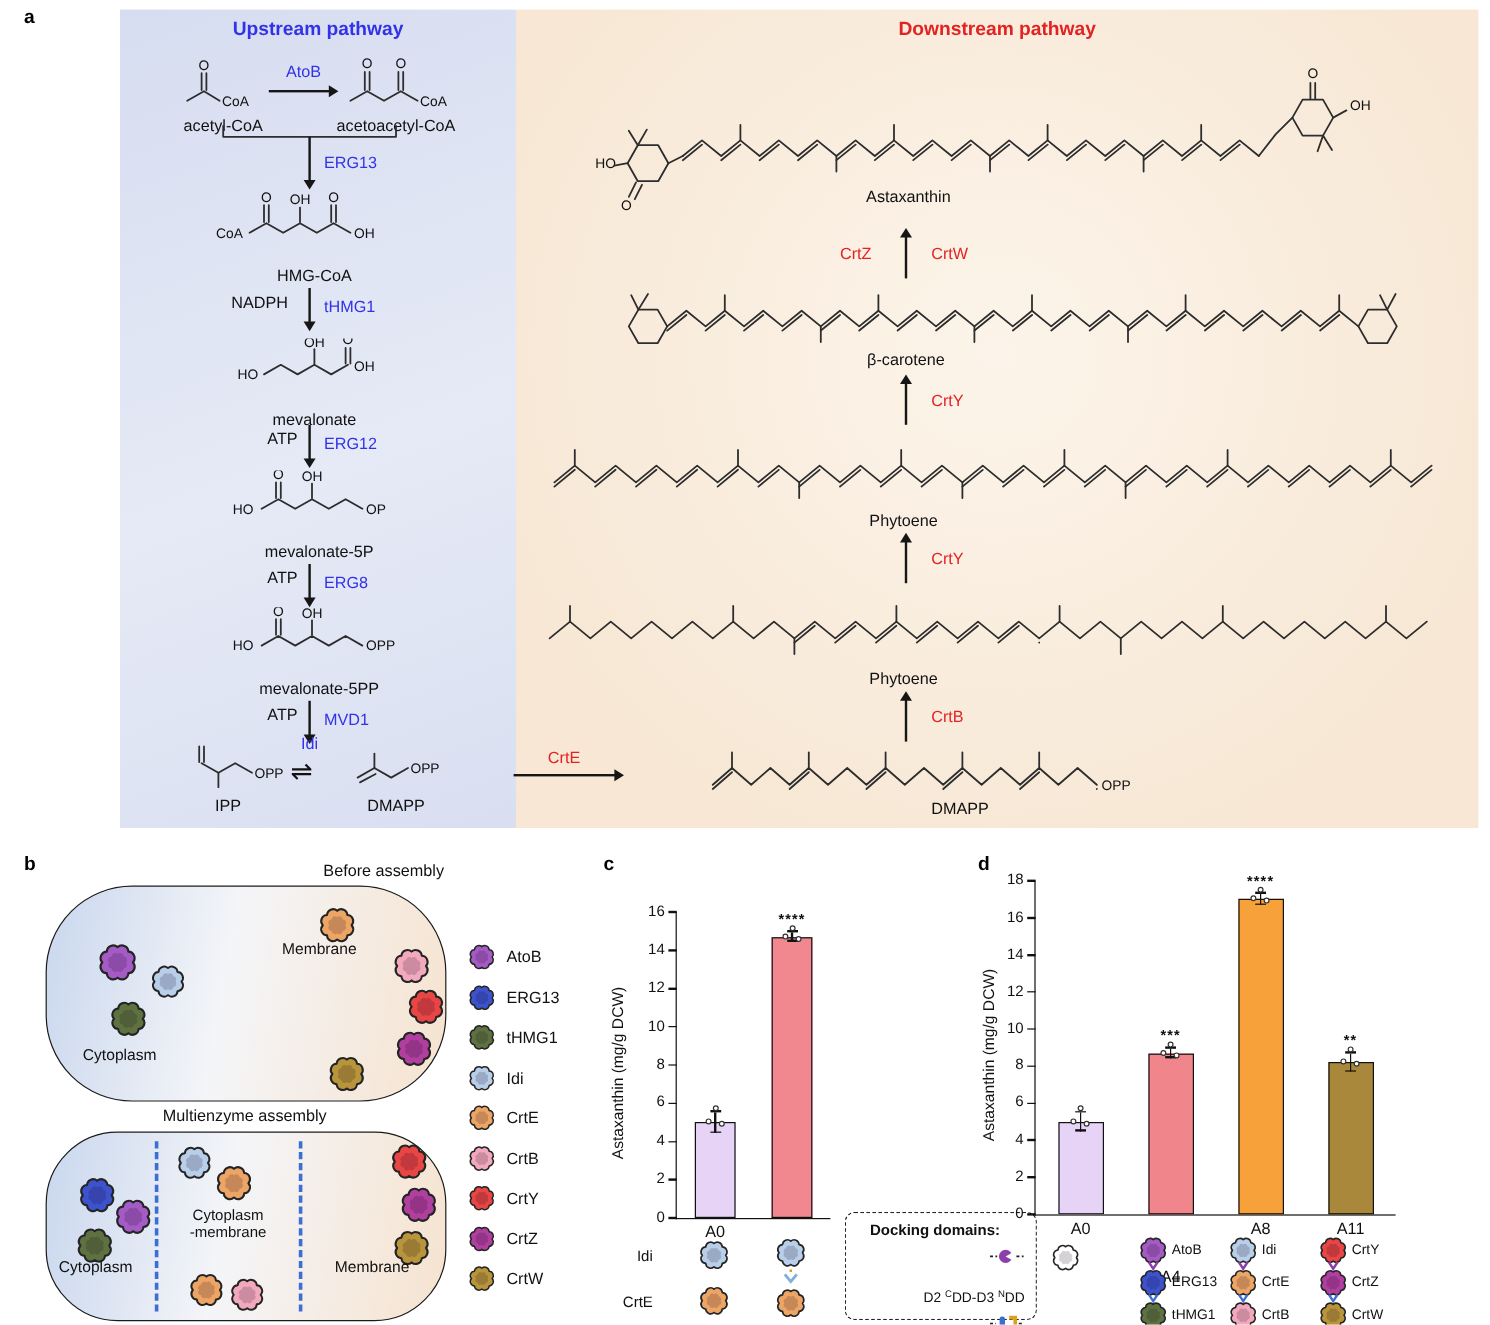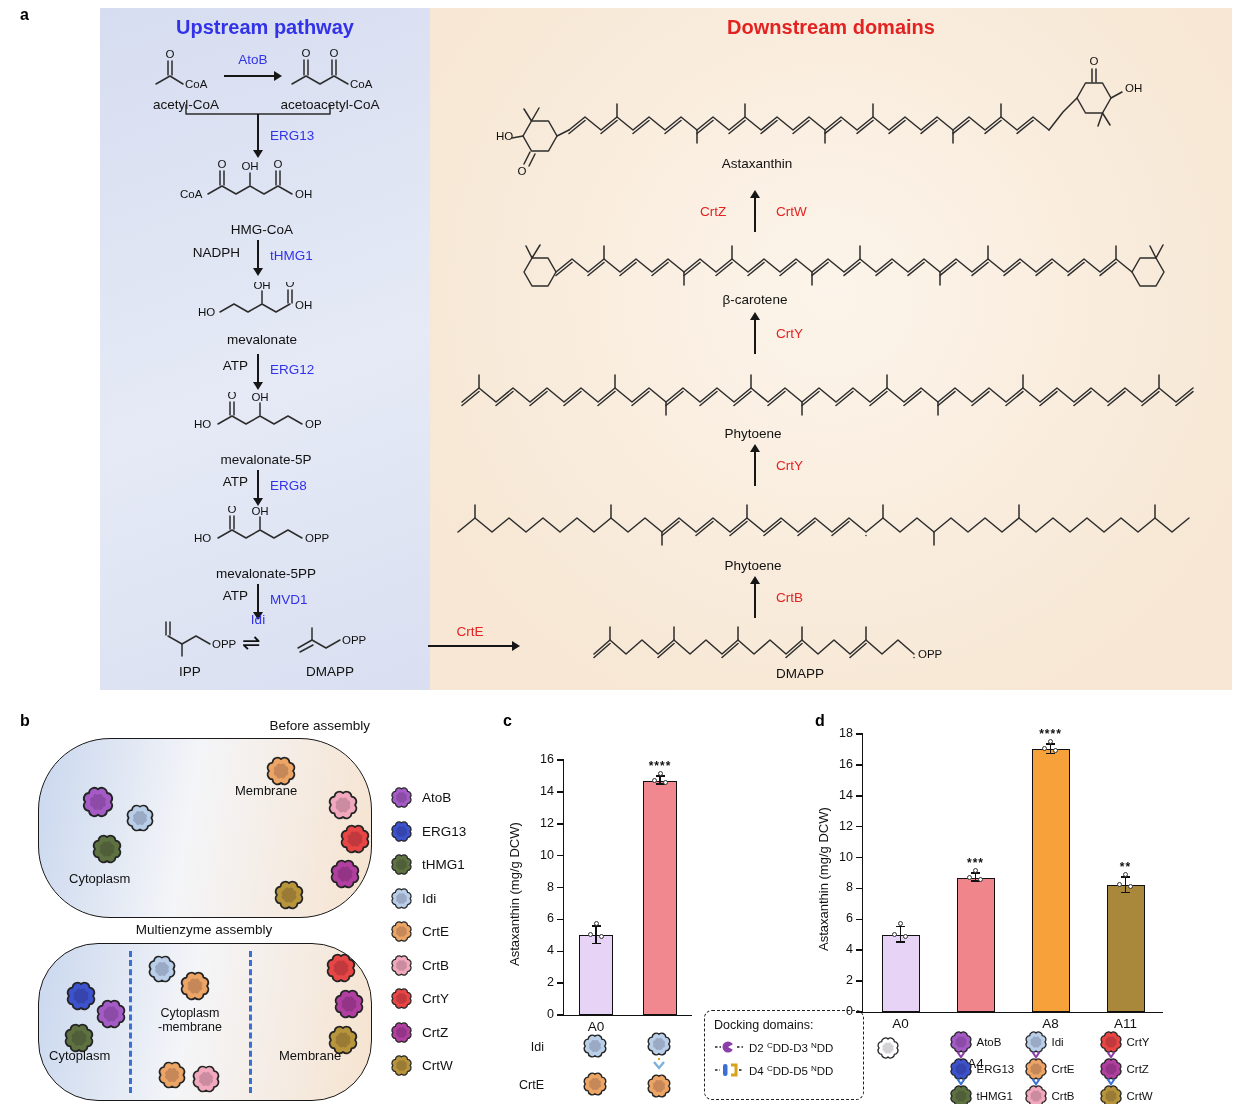--- a/index.html
+++ b/index.html
@@ -1,20 +1,20 @@
 <!DOCTYPE html>
 <html><head>
 <meta charset="utf-8">
 <style>
   html,body{margin:0;padding:0;background:#fff;}
   .fig{position:relative;width:1242px;height:1104px;background:#fff;
        font-family:"Liberation Sans",sans-serif;color:#111;overflow:hidden;}
   .abs{position:absolute;}
   .plabel{position:absolute;font-weight:bold;font-size:16px;color:#000;}
-  .ptitle{position:absolute;font-weight:bold;font-size:20px;text-align:center;}
+  .ptitle{position:absolute;font-weight:bold;font-size:16px;text-align:center;}
   .met{position:absolute;transform:translateX(-50%);font-size:13.5px;white-space:nowrap;}
   .enz{position:absolute;font-size:13.5px;white-space:nowrap;}
   .enzC{transform:translateX(-50%);}
   .enzB{color:#3232e8;}
   .enzR{color:#e32222;}
   .cof{position:absolute;font-size:13.5px;text-align:right;}
   .chem path{stroke:#2d2d2d;stroke-width:1.5;fill:none;stroke-linecap:round;stroke-linejoin:round;}
   .chem text{fill:#111;font-size:11.5px;}
   .arrD{position:absolute;width:12px;}
   .arrD::before{content:"";position:absolute;left:5px;top:0;bottom:7px;width:1.8px;background:#161616;}
@@ -47,22 +47,22 @@
   .errline{position:absolute;width:1.5px;background:#111;}
   .errcap{position:absolute;width:9px;height:1.5px;background:#111;}
   .dot{position:absolute;width:5px;height:5px;border-radius:50%;background:#fff;
        border:1.1px solid #333;box-sizing:border-box;}
   .sig{position:absolute;width:50px;text-align:center;font-size:12px;font-weight:bold;letter-spacing:1px;}
   .xlab{position:absolute;top:100%;margin-top:4px;width:50px;text-align:center;font-size:13.5px;}
   .under{position:absolute;}
   .blobLab{position:absolute;font-size:11.5px;white-space:nowrap;}
   .rowlab{position:absolute;font-size:12.5px;text-align:right;}
   .dockbox{position:absolute;border:1.6px dashed #222;border-radius:8px;padding:7px 9px;box-sizing:border-box;}
-  .docktitle{font-size:12.5px;font-weight:normal;}
-  .dockrow{display:flex;align-items:center;gap:5px;margin-top:7px;font-size:11.5px;white-space:nowrap;}
+  .docktitle{font-size:12.5px;font-weight:bold;margin-left:11px;}
+  .dockrow{display:flex;align-items:flex-end;gap:19px;margin-top:7px;font-size:11.5px;white-space:nowrap;flex-direction:column;}
   .dash{stroke:#222;stroke-width:1.6;stroke-dasharray:2.5 2;}
   .sup{font-size:8px;vertical-align:4px;}
 </style>
 </head>
 <body>
 
 <div class="fig">
 
   <svg width="0" height="0" style="position:absolute" aria-hidden="true">
     <defs>
@@ -70,21 +70,21 @@
         <path d="M21,12 A3.8 3.8 0 0 1 18.36,18.36 A3.8 3.8 0 0 1 12,21 A3.8 3.8 0 0 1 5.64,18.36 A3.8 3.8 0 0 1 3,12 A3.8 3.8 0 0 1 5.64,5.64 A3.8 3.8 0 0 1 12,3 A3.8 3.8 0 0 1 18.36,5.64 A3.8 3.8 0 0 1 21,12 Z" fill="currentColor" stroke="#242424" stroke-width="1.3" stroke-linejoin="round"></path>
         <path d="M17,12 A2.1 2.1 0 0 1 15.54,15.54 A2.1 2.1 0 0 1 12,17 A2.1 2.1 0 0 1 8.46,15.54 A2.1 2.1 0 0 1 7,12 A2.1 2.1 0 0 1 8.46,8.46 A2.1 2.1 0 0 1 12,7 A2.1 2.1 0 0 1 15.54,8.46 A2.1 2.1 0 0 1 17,12 Z" fill="rgba(20,5,25,0.18)"></path>
       </g>
     </defs>
   </svg>
 
   <div class="plabel" style="left:20px;top:6px">a</div>
   <div class="region-up"></div>
   <div class="region-down"></div>
   <div class="ptitle" style="left:100px;top:16px;width:330px;color:#3232e8">Upstream pathway</div>
-  <div class="ptitle" style="left:430px;top:16px;width:802px;color:#e32222">Downstream domains</div>
+  <div class="ptitle" style="left:430px;top:16px;width:802px;color:#e32222">Downstream pathway</div>
 
   <svg class="abs chem" style="left:148px;top:48px" width="74" height="50" viewBox="0 0 74 50">
     <path d="M8,36 L22,28 L35,36"></path>
     <path d="M20,27 L20,13 M24,27 L24,13"></path>
     <text x="22" y="10" text-anchor="middle">O</text>
     <text x="37" y="40">CoA</text>
   </svg>
   <div class="met" style="left:186px;top:97px">acetyl-CoA</div>
 
   <div class="enz enzB enzC" style="left:253px;top:52px">AtoB</div>
@@ -125,21 +125,21 @@
 
   <svg class="abs chem" style="left:196px;top:282px" width="140" height="56" viewBox="0 0 140 56">
     <text x="2" y="34">HO</text>
     <path d="M24,30 L38,22 L52,30 L66,22 L80,30 L94,22"></path>
     <path d="M66,21 L66,9"></path>
     <text x="66" y="7" text-anchor="middle">OH</text>
     <path d="M92,21 L92,8 M96,21 L96,8"></path>
     <text x="94" y="5" text-anchor="middle">O</text>
     <text x="99" y="27">OH</text>
   </svg>
-  <div class="met" style="left:262px;top:332px">mevalonate</div>
+  <div class="met" style="left:262px;top:342px">mevalonate</div>
 
   <div class="cof" style="left:204px;top:358px;width:44px">ATP</div>
   <div class="arrD" style="left:252px;top:354px;height:36px"></div>
   <div class="enz enzB" style="left:270px;top:362px">ERG12</div>
 
   <svg class="abs chem" style="left:192px;top:392px" width="152" height="58" viewBox="0 0 152 58">
     <text x="2" y="36">HO</text>
     <path d="M26,32 L40,24 L54,32 L68,24 L82,32 L96,24 L110,32"></path>
     <path d="M38,23 L38,10 M42,23 L42,10"></path>
     <text x="40" y="7" text-anchor="middle">O</text>

